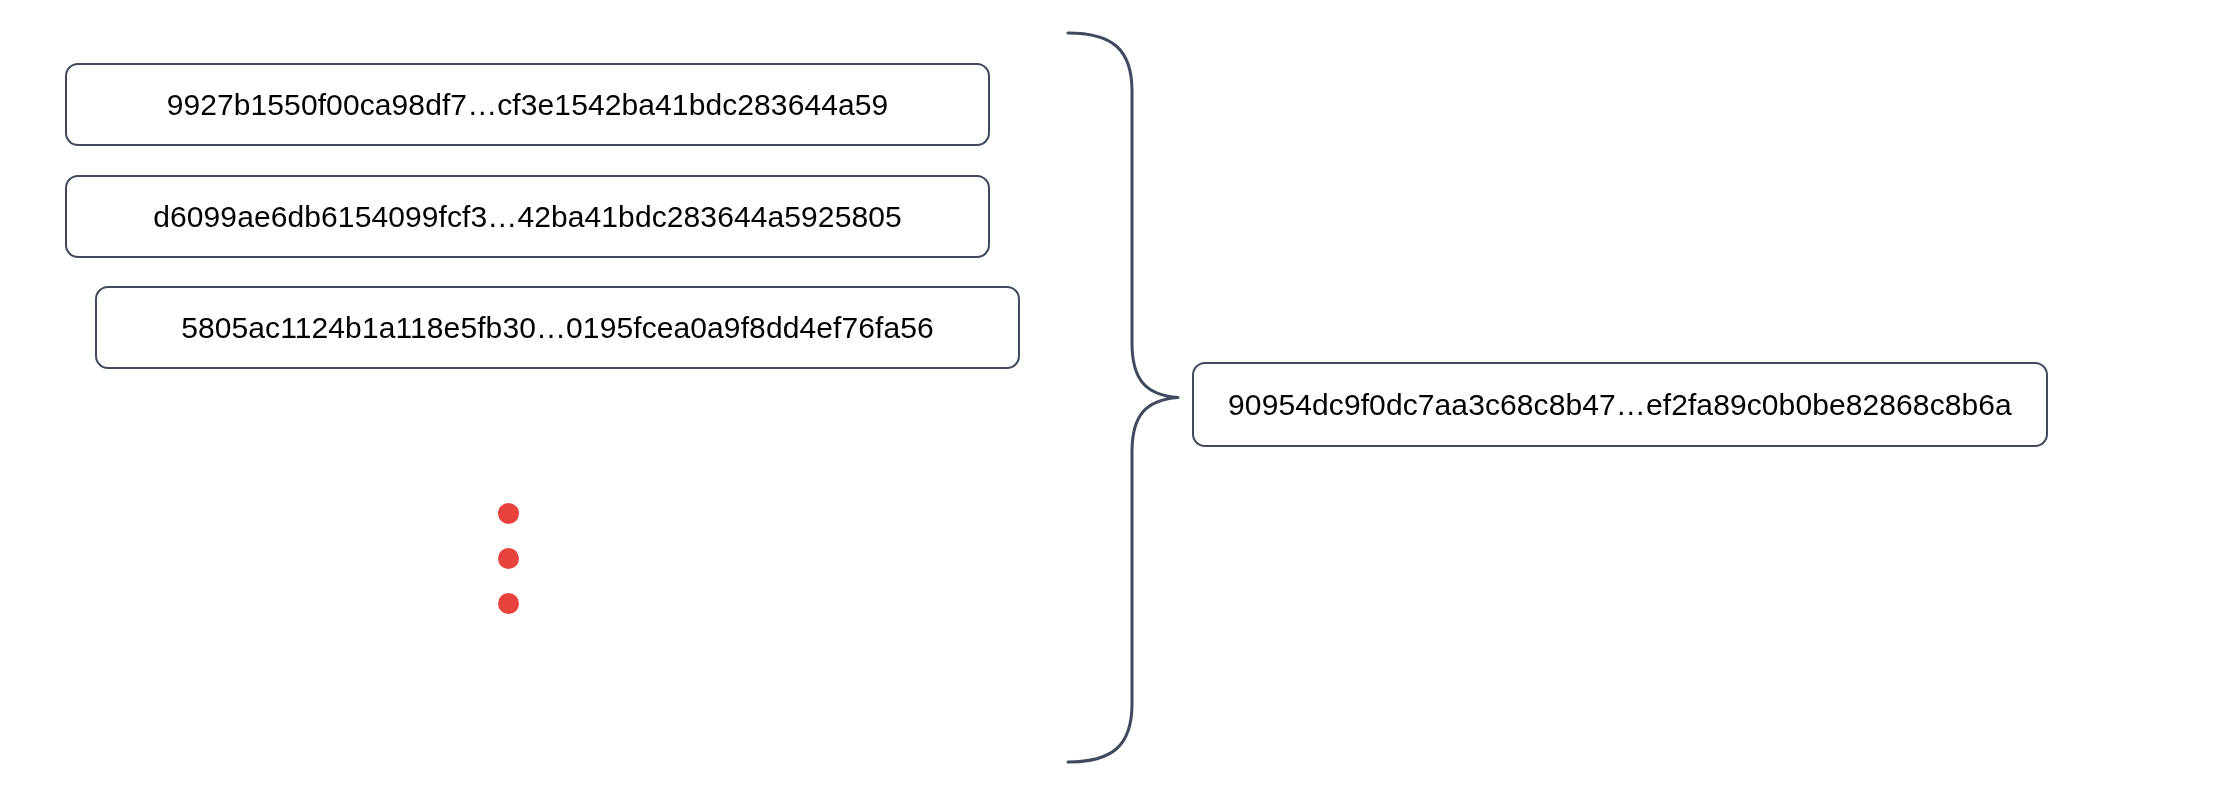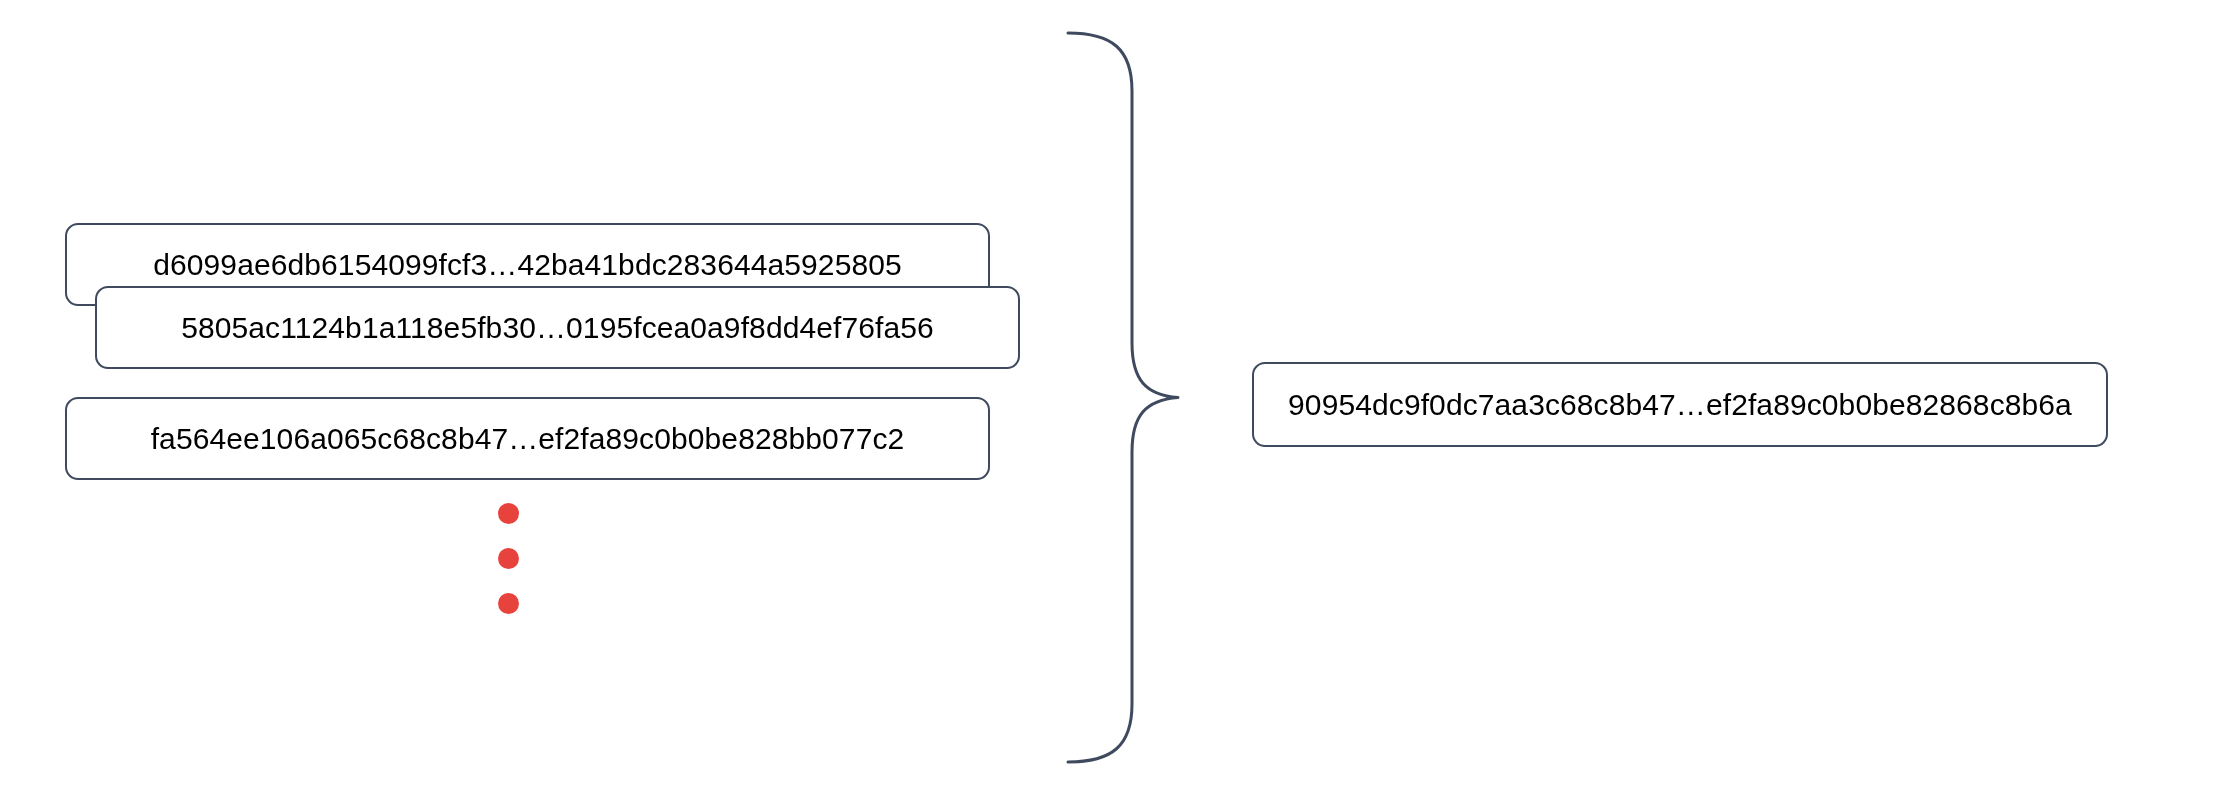--- a/index.html
+++ b/index.html
@@ -41,28 +41,28 @@
     white-space: nowrap;
   }
 
   
   .input-box {
     left: 65px;
     width: 925px;
     height: 83px;
   }
   .input-box.i0 { top: 63px; }
-  .input-box.i1 { top: 175px; margin-top: 48px; }
+  .input-box.i1 { top: 175px; }
   .input-box.i2 { top: 286px; margin-left: 30px; }
   .input-box.i3 { top: 397px; }
   .input-box.i4 { top: 640px; }
 
   
   .output-box {
-    left: 1252px;
+    left: 1192px;
     top: 362px;
     width: 856px;
     height: 85px;
   }
 
   
   .ellipsis {
     position: absolute;
     left: 498px;
     top: 503px;
@@ -94,32 +94,32 @@
     width: 100%;
     height: 100%;
     overflow: visible;
   }
 </style>
 </head>
 <body>
 
 <div id="canvas">
 
+  <div class="hash-box input-box i0">
+    <span class="hash-text">9927b1550f00ca98df7…cf3e1542ba41bdc283644a59</span>
+  </div>
 
   <div class="hash-box input-box i1">
     <span class="hash-text">d6099ae6db6154099fcf3…42ba41bdc283644a5925805</span>
   </div>
 
   <div class="hash-box input-box i2">
     <span class="hash-text">5805ac1124b1a118e5fb30…0195fcea0a9f8dd4ef76fa56</span>
   </div>
 
-  <div class="hash-box input-box i3">
-    <span class="hash-text">fa564ee106a065c68c8b47…ef2fa89c0b0be828bb077c2</span>
-  </div>
 
   <div class="ellipsis">
     <span class="dot d0"></span>
     <span class="dot d1"></span>
     <span class="dot d2"></span>
   </div>
 
 
   <div class="brace">
     <svg viewBox="0 0 130 745" preserveAspectRatio="none" xmlns="http://www.w3.org/2000/svg" aria-hidden="true">

